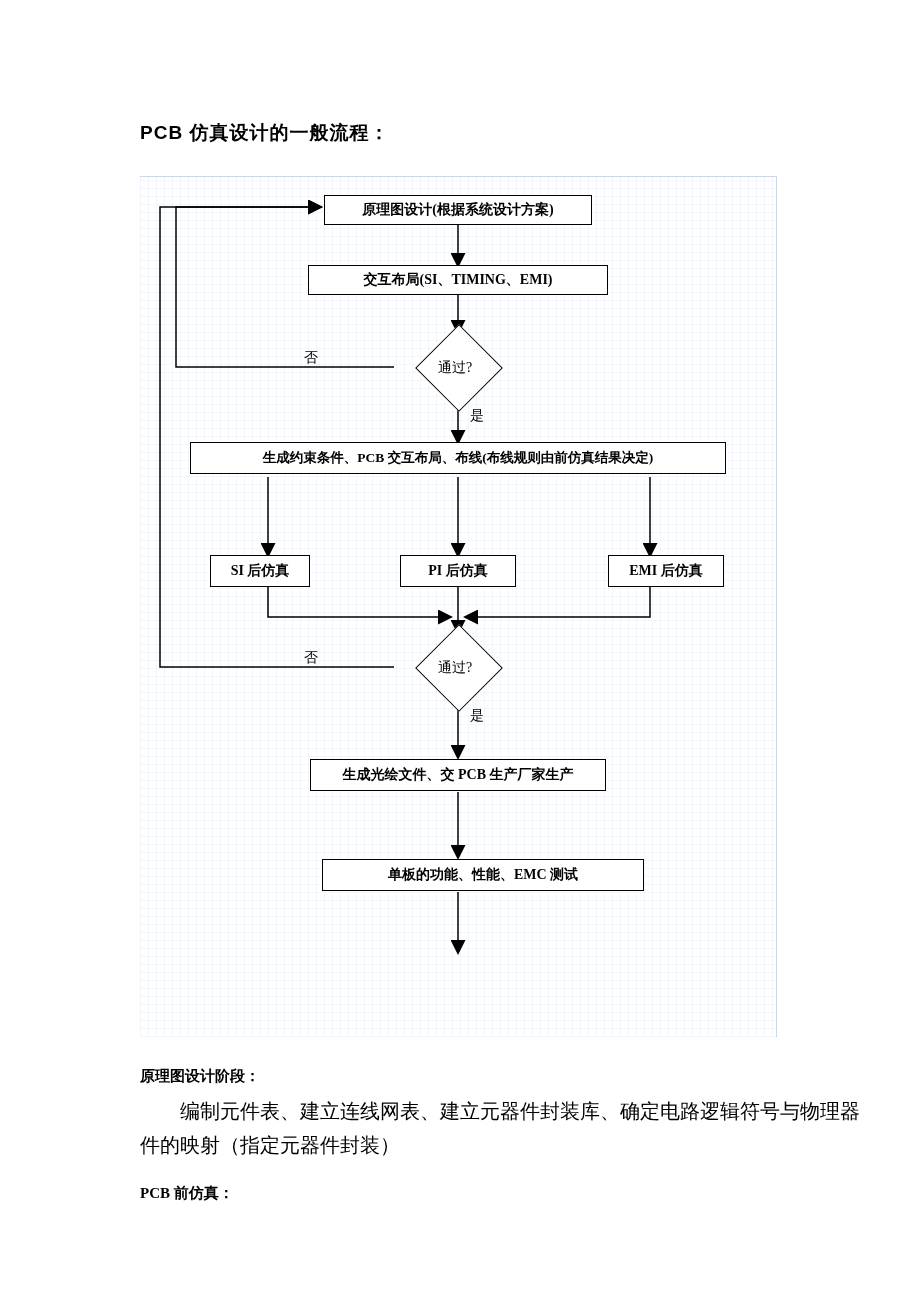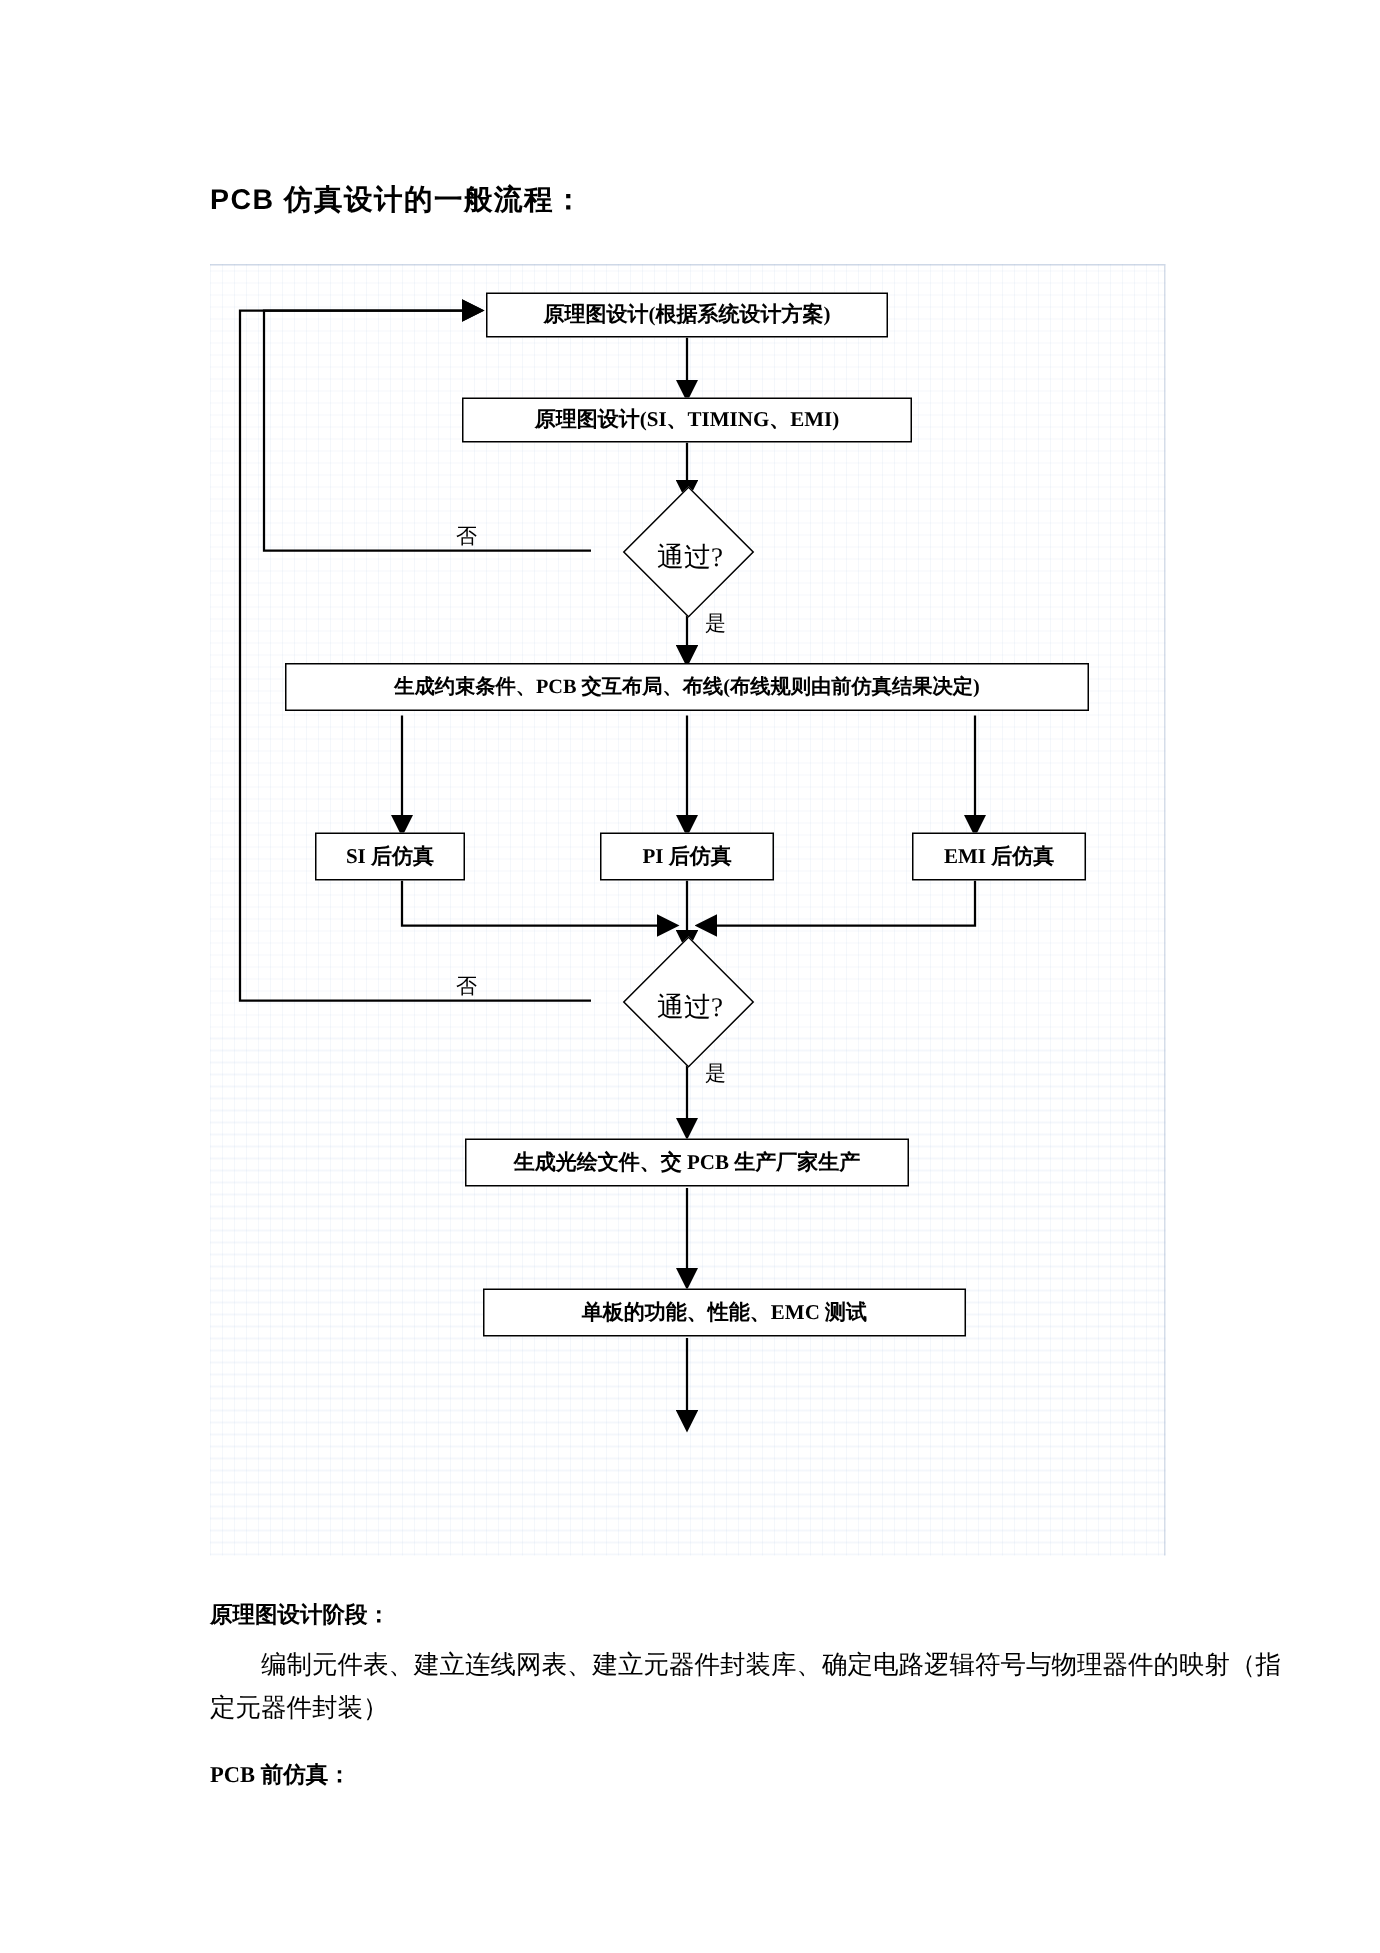--- a/index.html
+++ b/index.html
@@ -45,21 +45,21 @@
   }
   .wide { padding: 4px 6px; font-size: 13.5px; }
   .diamond {
     position: absolute;
     border: 1.5px solid #000;
     background: #fff;
     transform: rotate(45deg);
   }
   .diamond-label {
     position: absolute;
-    font-size: 18px;
+    font-size: 14px;
     background: transparent;
     pointer-events: none;
     text-align: right;
   }
   .edge-label {
     position: absolute;
     font-size: 14px;
   }
   svg.lines {
     position: absolute;
@@ -68,24 +68,25 @@
     width: 636px;
     height: 860px;
     pointer-events: none;
   }
   .section-h {
     font-size: 15px;
     font-weight: bold;
     margin: 18px 0 10px 0;
   }
   .para {
-    font-size: 17px;
+    font-size: 20px;
     line-height: 1.7;
     text-indent: 2em;
     margin: 0 0 20px 0;
+    font-family: Liberation Mono, monospace;
   }
 </style>
 </head>
 <body>
 
 <div class="page">
   <div class="title">PCB 仿真设计的一般流程：</div>
 
   <div class="diagram">
 
@@ -118,21 +119,21 @@
         <line x1="318" y1="525" x2="318" y2="580" marker-end="url(#ah)"></line>
 
         <line x1="318" y1="615" x2="318" y2="680" marker-end="url(#ah)"></line>
 
         <line x1="318" y1="715" x2="318" y2="775" marker-end="url(#ah)"></line>
       </g>
     </svg>
 
     <div class="box" style="left:184px; top:18px; width:268px; height:30px;">原理图设计(根据系统设计方案)</div>
 
-    <div class="box" style="left:168px; top:88px; width:300px; height:30px;">原理图设计(SI、TIMING、EMI)</div>
+    <div class="box" style="left:168px; top:88px; width:300px; height:30px;">交互布局(SI、TIMING、EMI)</div>
 
     <div class="diamond" style="left:288px; top:160px; width:60px; height:60px;"></div>
     <div class="diamond-label" style="left:298px; top:182px;">通过?</div>
     <div class="edge-label" style="left:164px; top:172px;">否</div>
     <div class="edge-label" style="left:330px; top:230px;">是</div>
 
     <div class="box wide" style="left:50px; top:265px; width:536px; height:32px;">生成约束条件、PCB 交互布局、布线(布线规则由前仿真结果决定)</div>
 
     <div class="box" style="left:70px; top:378px; width:100px; height:32px;">SI 后仿真</div>
     <div class="box" style="left:260px; top:378px; width:116px; height:32px;">PI 后仿真</div>

